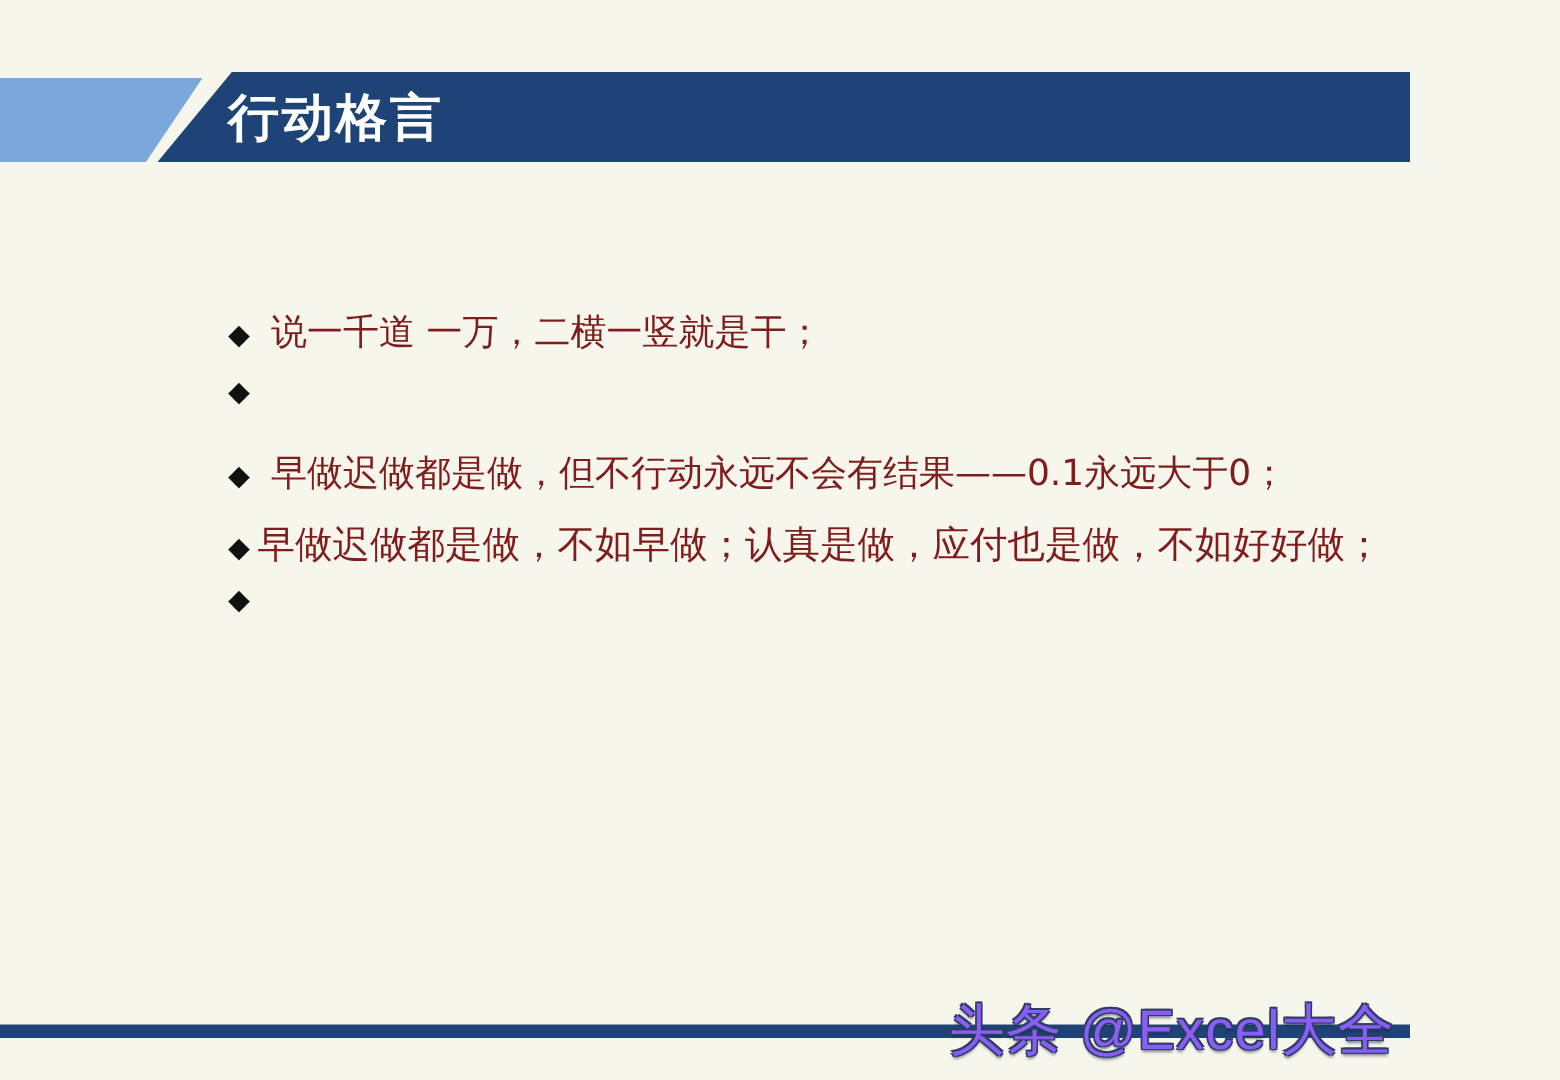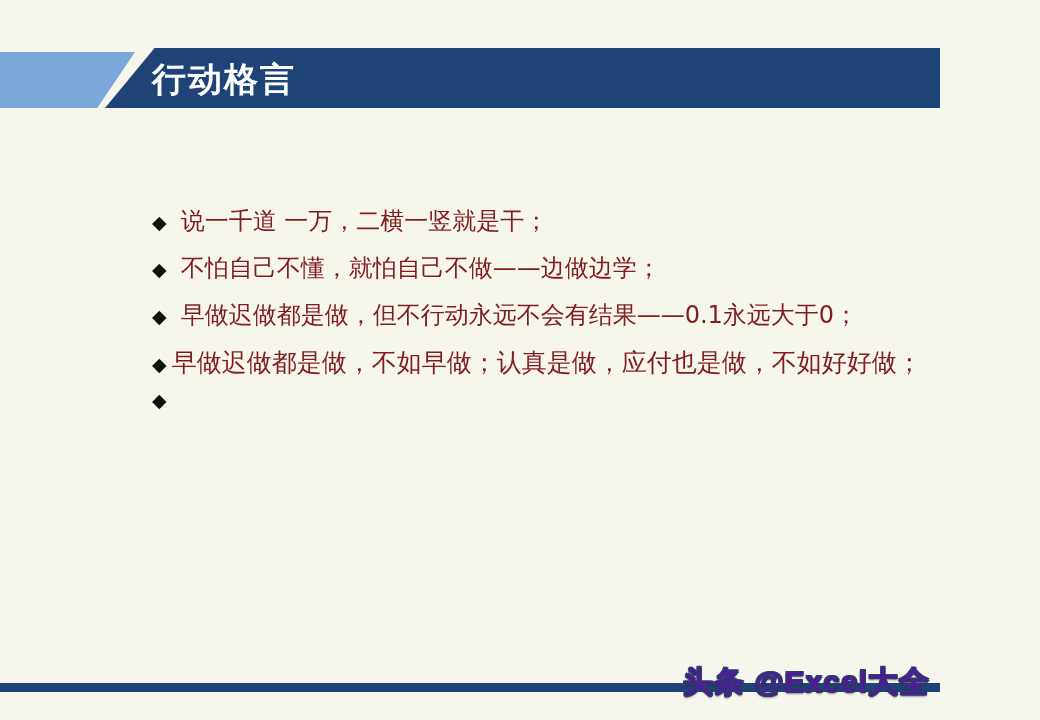--- a/index.html
+++ b/index.html
@@ -127,23 +127,23 @@
     top: 683px;
     width: 1040px;
     height: 9px;
     background: #1e4477;
   }
 
   #watermark {
     position: absolute;
     right: 10px;
     top: 662px;
-    font-size: 30px;
-    font-weight: bold;
-    color: #4c1d95;
+    font-size: 37px;
+    font-weight: normal;
+    color: #8b5cf6;
     letter-spacing: 1px;
     white-space: nowrap;
     text-shadow:
       -1px -1px 0 #2b3f63,
        1px -1px 0 #2b3f63,
       -1px  1px 0 #2b3f63,
        1px  1px 0 #2b3f63,
        0    2px 2px rgba(20,35,60,.55);
   }
 </style>
@@ -161,21 +161,20 @@
 
   <div id="bullet-list">
 
     <div class="bullet-row row-0">
       <span class="bullet-marker">◆</span>
       <span class="bullet-text">说一千道 一万，二横一竖就是干；</span>
     </div>
 
     <div class="bullet-row row-1">
       <span class="bullet-marker">◆</span>
-      <span class="bullet-text">不怕自己不懂，就怕自己不做——边做边学；</span>
     </div>
 
     <div class="bullet-row row-2">
       <span class="bullet-marker">◆</span>
       <span class="bullet-text">早做迟做都是做，但不行动永远不会有结果——0.1永远大于0；</span>
     </div>
 
     <div class="bullet-row row-3">
       <span class="bullet-marker">◆</span>
       <span class="bullet-text">早做迟做都是做，不如早做；认真是做，应付也是做，不如好好做；</span>

